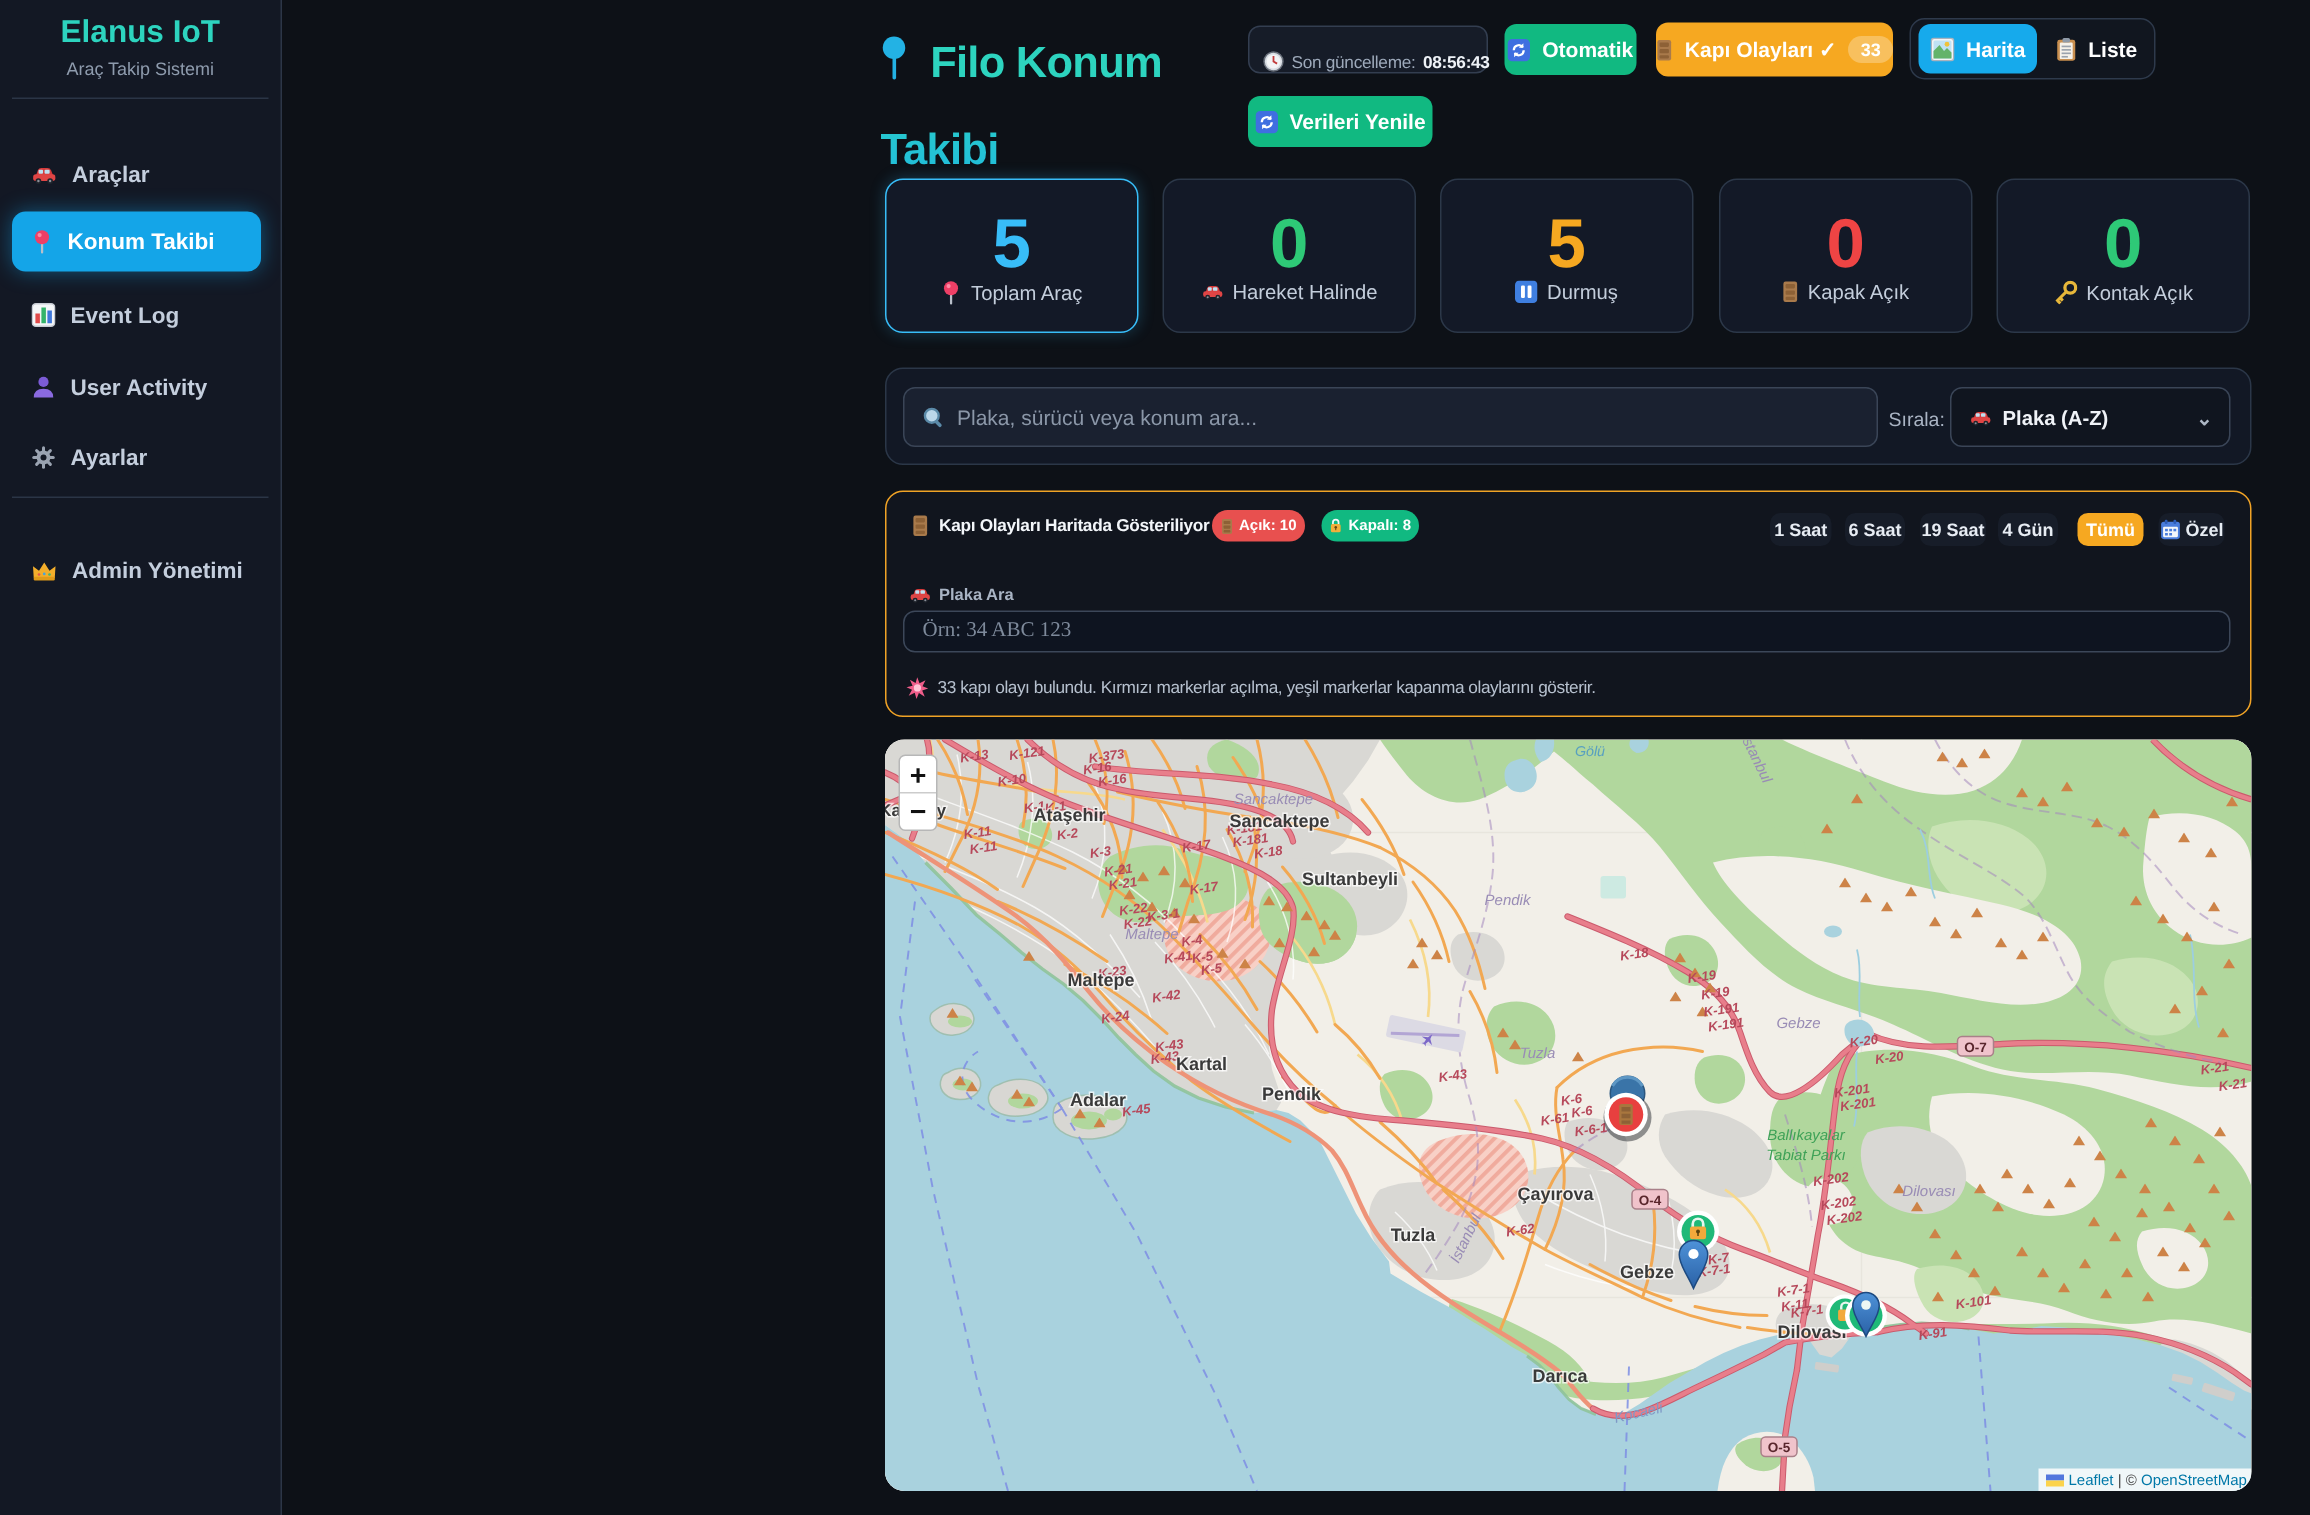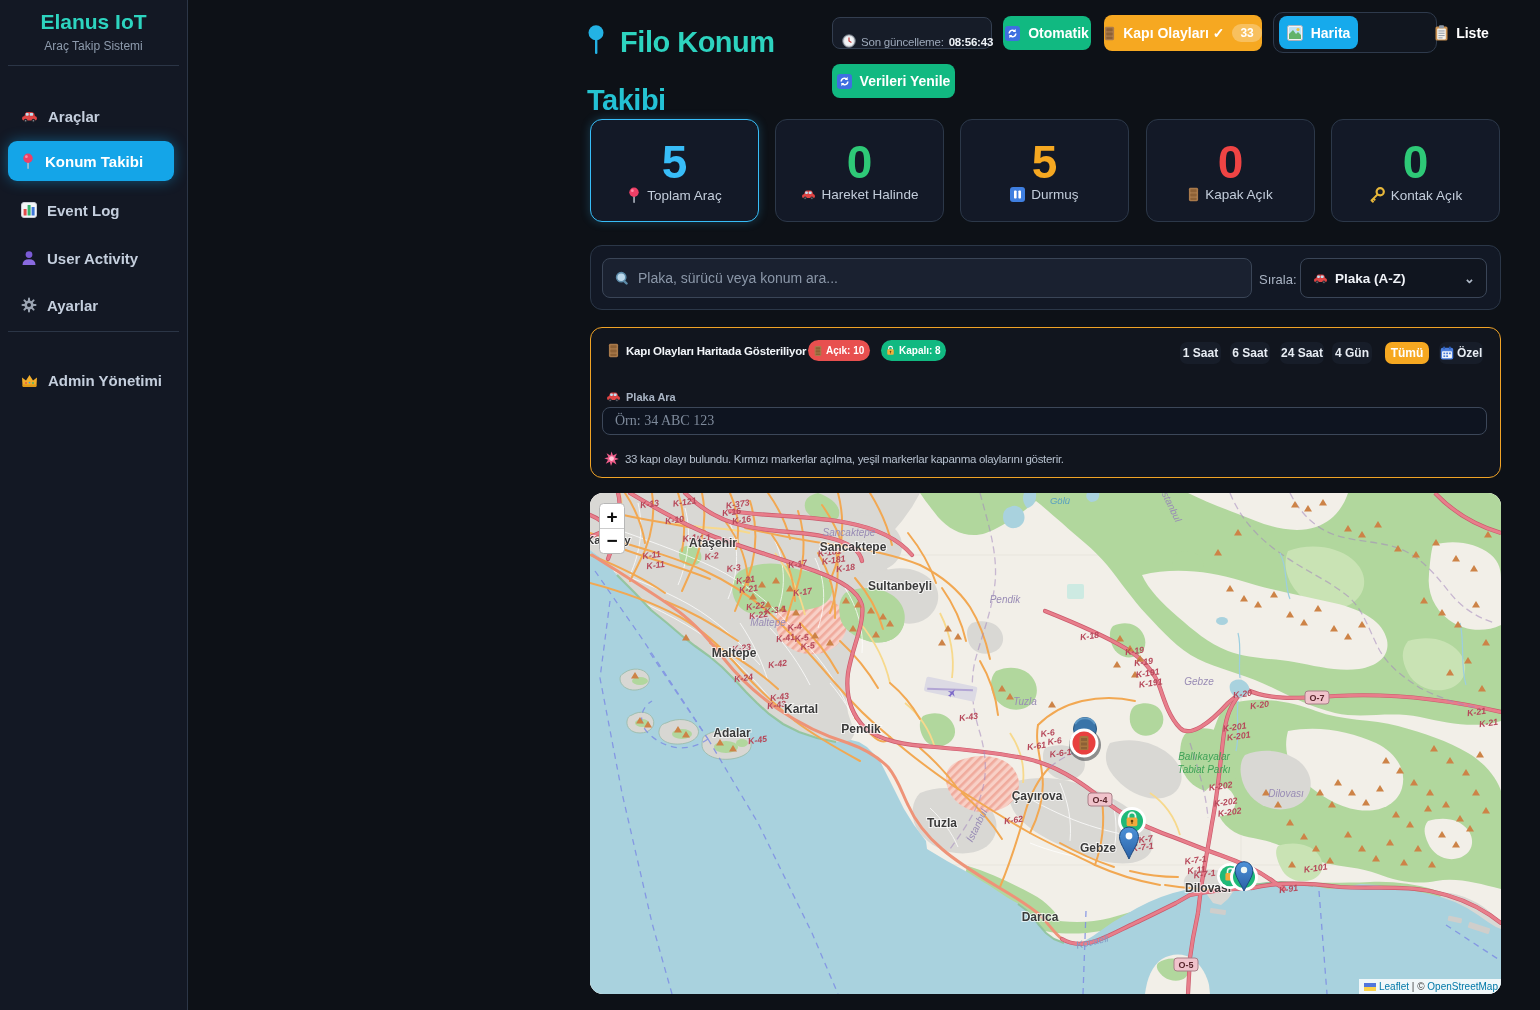--- a/index.html
+++ b/index.html
@@ -18,21 +18,21 @@
   #h1 { position:absolute; left:587px; top:13px; width:225px; font-size:29px; font-weight:bold; line-height:58px; letter-spacing:-0.5px; background:linear-gradient(180deg,#2dd4bf 30%,#1fb9e0); -webkit-background-clip:text; background-clip:text; color:transparent; }
   .pill { position:absolute; display:flex; align-items:flex-end; gap:5px; background:#161c28; border:1px solid #333e50; border-radius:8px; color:#9da9ba; font-size:11.5px; letter-spacing:-0.2px; white-space:nowrap; }
   #upd { left:832px; top:17px; width:160px; height:32px; padding:0 9px; }
   #upd b { color:#eef2f7; }
   .btn { position:absolute; display:flex; align-items:center; justify-content:center; gap:8px; border-radius:8px; font-size:14px; font-weight:bold; color:#fff; }
   #btn-auto { left:1003px; top:16px; width:88px; height:34px; background:#11b981; }
   #btn-door { left:1104px; top:15px; width:158px; height:36px; background:#f6a821; color:#fff; }
   #btn-door .cnt { background:#f8c05e; color:#fff; border-radius:10px; font-size:12px; padding:2px 8px; font-weight:bold; }
   #toggle { position:absolute; left:1273px; top:12px; width:164px; height:41px; border:1px solid #2e3a4c; background:#11161f; border-radius:10px; }
   #btn-map { left:1279px; top:16px; width:79px; height:33px; background:#16aaec; }
-  #btn-list { left:1427px; top:16px; width:70px; height:33px; background:transparent; }
+  #btn-list { left:1363px; top:16px; width:70px; height:33px; background:transparent; }
   #btn-rfr { left:832px; top:64px; width:123px; height:34px; background:#11b981; }
   
   .card { position:absolute; top:119px; width:169px; height:103px; background:#131927; border:1px solid #2c3849; border-radius:12px; text-align:center; }
   .card.act { border:1.5px solid #38bdf8; box-shadow:0 0 10px rgba(56,189,248,.25); }
   .card .num { margin-top:17px; font-size:46px; line-height:50px; font-weight:bold; }
   .card .lbl { margin-top:0px; font-size:13.5px; color:#c3cddb; display:flex; justify-content:center; align-items:center; gap:6px; }
   
   #search { position:absolute; left:590px; top:245px; width:911px; height:65px; background:#121825; border:1px solid #2b3748; border-radius:12px; }
   #inp1 { position:absolute; left:602px; top:258px; width:650px; height:40px; background:#1a2130; border:1px solid #3a4557; border-radius:8px; color:#8b97a8; font-size:14px; display:flex; align-items:center; gap:8px; padding-left:12px; }
   #sirala { position:absolute; left:1259px; top:272px; color:#aab4c4; font-size:13px; }
@@ -272,21 +272,21 @@
         <use href="#s-door"></use>
       </svg>Kapı Olayları Haritada Gösteriliyor</div>
   <div class="mini" id="mini-open"><svg class="ic" width="8" height="12">
         <use href="#s-door"></use>
       </svg>Açık: 10</div>
   <div class="mini" id="mini-close"><svg class="ic" width="9" height="11">
         <use href="#s-lock"></use>
       </svg>Kapalı: 8</div>
   <div class="tbtn" style="left:1180px;width:41px;padding:0">1 Saat</div>
   <div class="tbtn" style="left:1230px;width:40px;padding:0">6 Saat</div>
-  <div class="tbtn" style="left:1280px;width:44px;padding:0">24 Saat</div>
+  <div class="tbtn" style="left:1280px;width:44px;padding:0">19 Saat</div>
   <div class="tbtn" style="left:1332px;width:40px;padding:0">4 Gün</div>
   <div class="tbtn" id="tb5" style="left:1385px;width:44px;padding:0">Tümü</div>
   <div class="tbtn" style="left:1439px;width:44px;padding:0"><svg class="ic" width="14" height="14">
         <use href="#s-cal"></use>
       </svg>&nbsp;Özel</div>
   <div id="op-lbl"><svg class="ic" width="15" height="13">
         <use href="#s-car"></use>
       </svg>Plaka Ara</div>
   <div id="inp2">Örn: 34 ABC 123</div>
   <div id="op-info"><svg class="ic" width="15" height="15">

